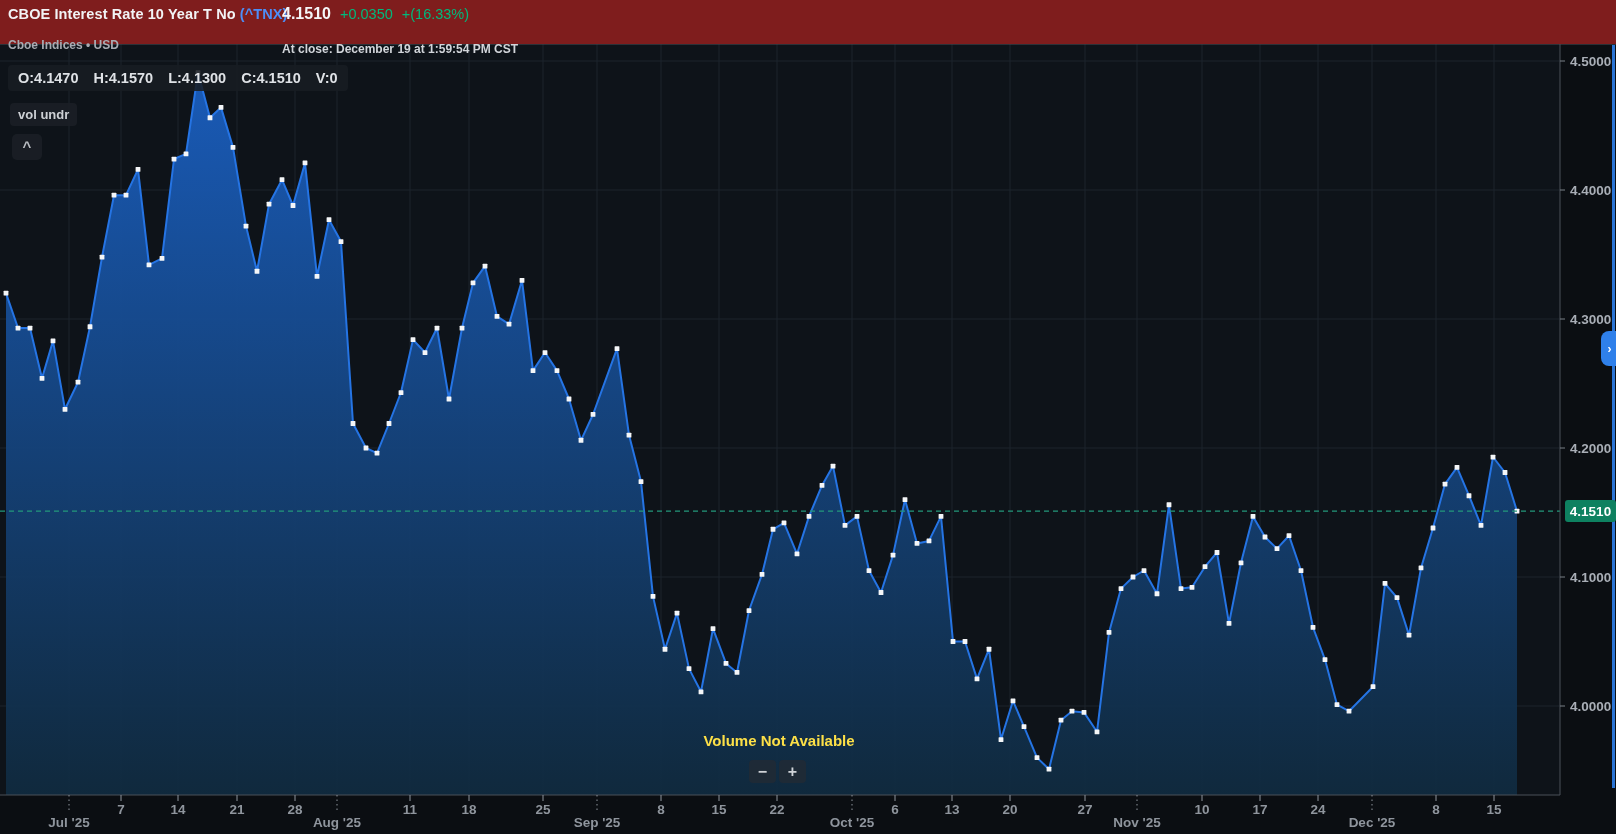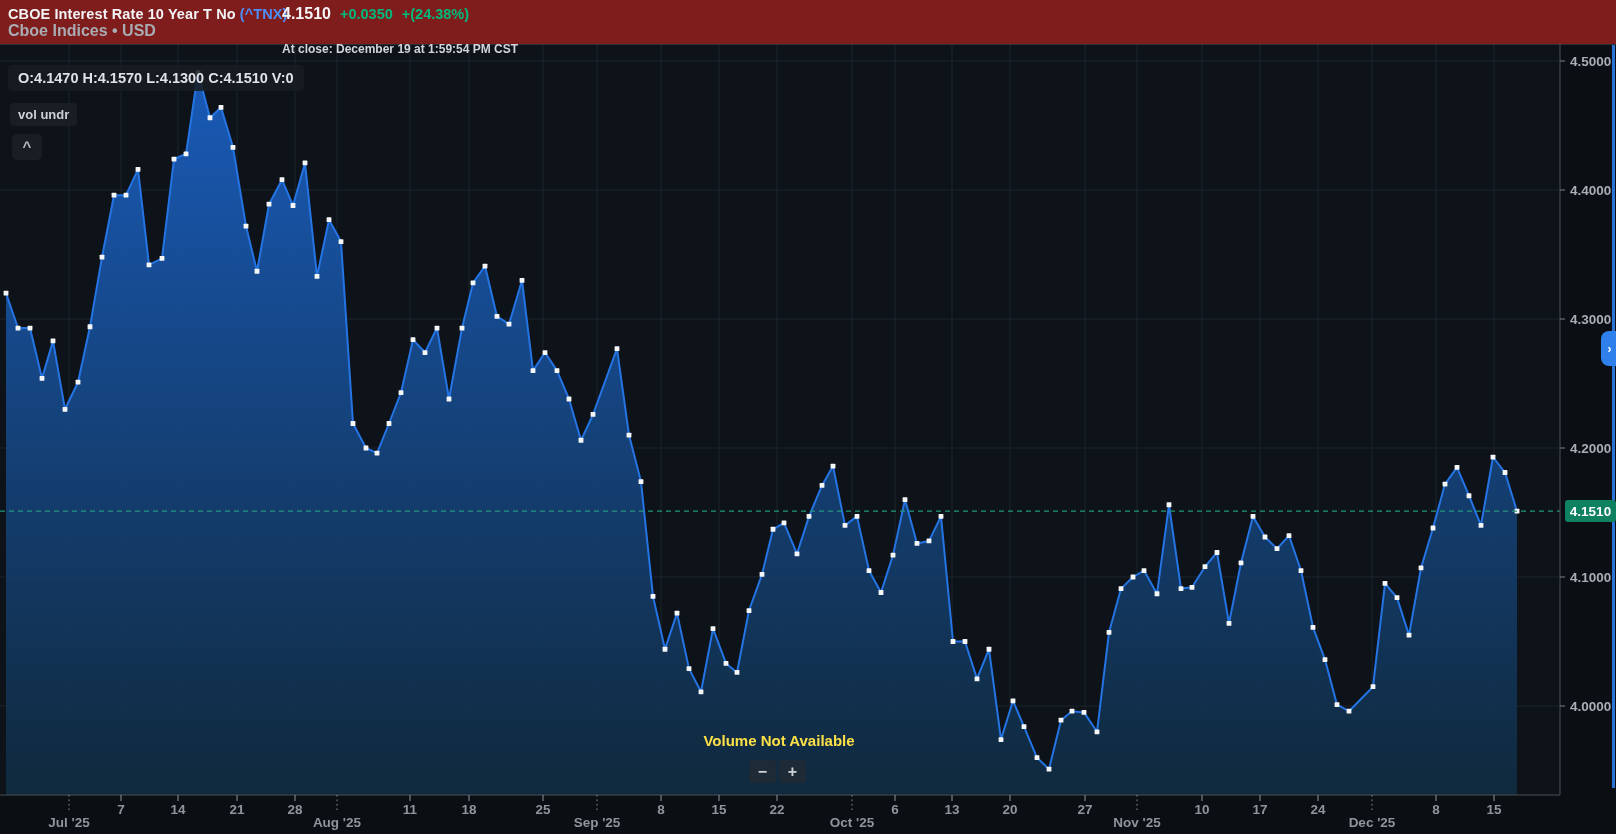--- a/index.html
+++ b/index.html
@@ -5,29 +5,29 @@
   html,body{margin:0;padding:0;background:#0b0e12;}
   body{font-family:"Liberation Sans", sans-serif;}
   #stage{position:relative;width:1616px;height:834px;overflow:hidden;background:#0b0e12;}
   #chart-svg{position:absolute;left:0;top:0;}
   svg text{font-family:"Liberation Sans", sans-serif;}
 
   header{position:absolute;left:0;top:0;width:1616px;height:44px;background:#7f1d1d;display:flex;align-items:flex-start;}
   .t-block{margin:6px 0 0 8px;width:262px;}
   .title{font-size:14.5px;font-weight:bold;color:#f2f3f5;letter-spacing:.1px;white-space:nowrap;}
   .title .ticker{color:#4d8ef7;}
-  .subtitle{margin-top:0;font-size:16px;font-weight:600;color:#a8acb3;}
+  .subtitle{margin-top:16px;font-size:12px;font-weight:600;color:#a8acb3;}
   .p-block{margin:5px 0 0 12px;}
   .row1{display:flex;align-items:baseline;gap:9px;}
   .price{font-size:16px;font-weight:bold;color:#f5f6f8;}
-  .chg{font-size:14.5px;font-weight:bold;color:#00b97c;}
+  .chg{font-size:14.5px;font-weight:normal;color:#00b97c;}
   .row2{margin-top:19px;font-size:12px;font-weight:600;color:#d2d5da;}
 
   .ohlc-pill{position:absolute;left:8px;top:65px;background:rgba(24,28,34,.88);border-radius:4px;
-    padding:5px 10px;display:flex;gap:4px;font-size:14.5px;font-weight:600;color:#dfe2e6;}
+    padding:5px 10px;display:flex;gap:15px;font-size:14.5px;font-weight:600;color:#dfe2e6;}
   .vol-pill{position:absolute;left:10px;top:103px;background:rgba(27,31,38,.88);border-radius:4px;
     padding:4px 8px;font-size:13px;font-weight:bold;color:#cdd0d4;text-align:right;}
   .caret-btn{position:absolute;left:12px;top:134px;width:30px;height:26px;background:rgba(27,31,38,.9);
     border:none;border-radius:5px;color:#b9bdc2;font-size:15px;font-weight:bold;line-height:10px;cursor:pointer;padding:0;}
 
   .vol-msg{position:absolute;left:779px;top:732px;transform:translateX(-50%);font-size:15px;font-weight:600;color:#fde047;white-space:nowrap;}
   .zoom-group{position:absolute;left:749px;top:760px;display:flex;gap:3px;}
   .zoom-group button{width:27px;height:23px;background:rgba(33,42,53,.85);border:none;border-radius:4px;
     color:#cfd3d8;font-size:16px;font-weight:bold;line-height:16px;cursor:pointer;padding:0;}
 
@@ -281,21 +281,21 @@
 
   <header>
     <div class="t-block">
       <div class="title"><span>CBOE Interest Rate 10 Year T No </span><span class="ticker">(^TNX)</span></div>
       <div class="subtitle">Cboe Indices • USD</div>
     </div>
     <div class="p-block">
       <div class="row1">
         <span class="price">4.1510</span>
         <span class="chg">+0.0350</span>
-        <span class="chg">+(24.38%)</span>
+        <span class="chg">+(16.33%)</span>
       </div>
       <div class="row2">At close: December 19 at 1:59:54 PM CST</div>
     </div>
   </header>
 
   <div class="ohlc-pill">
     <span>O:4.1470</span>
     <span>H:4.1570</span>
     <span>L:4.1300</span>
     <span>C:4.1510</span>

